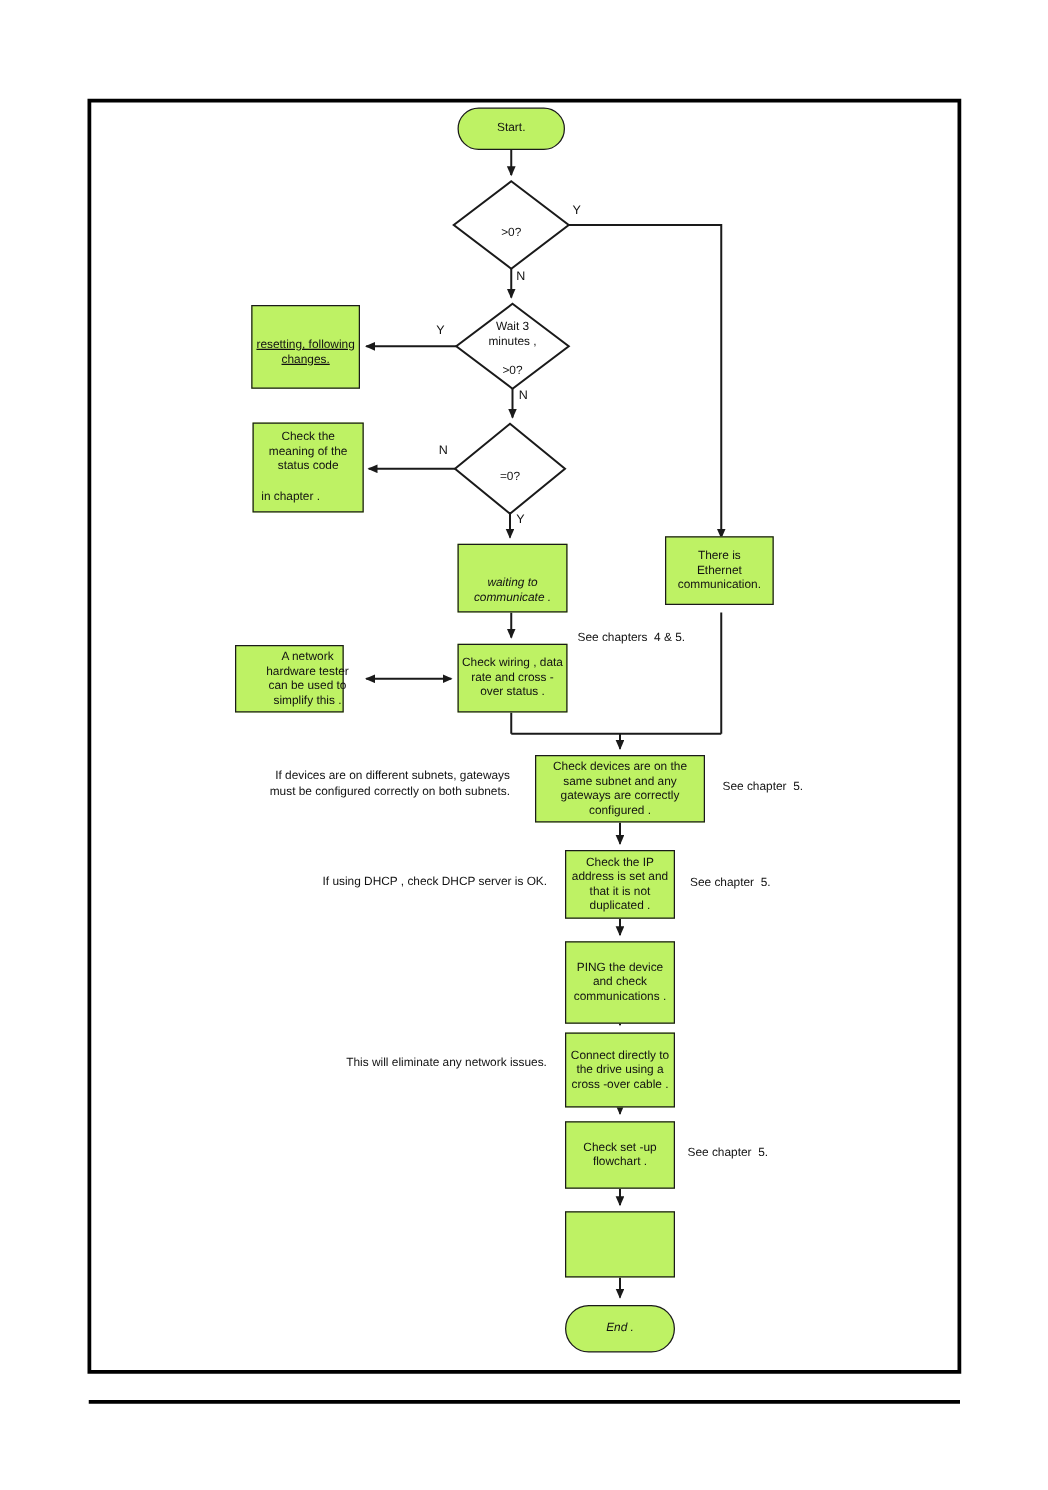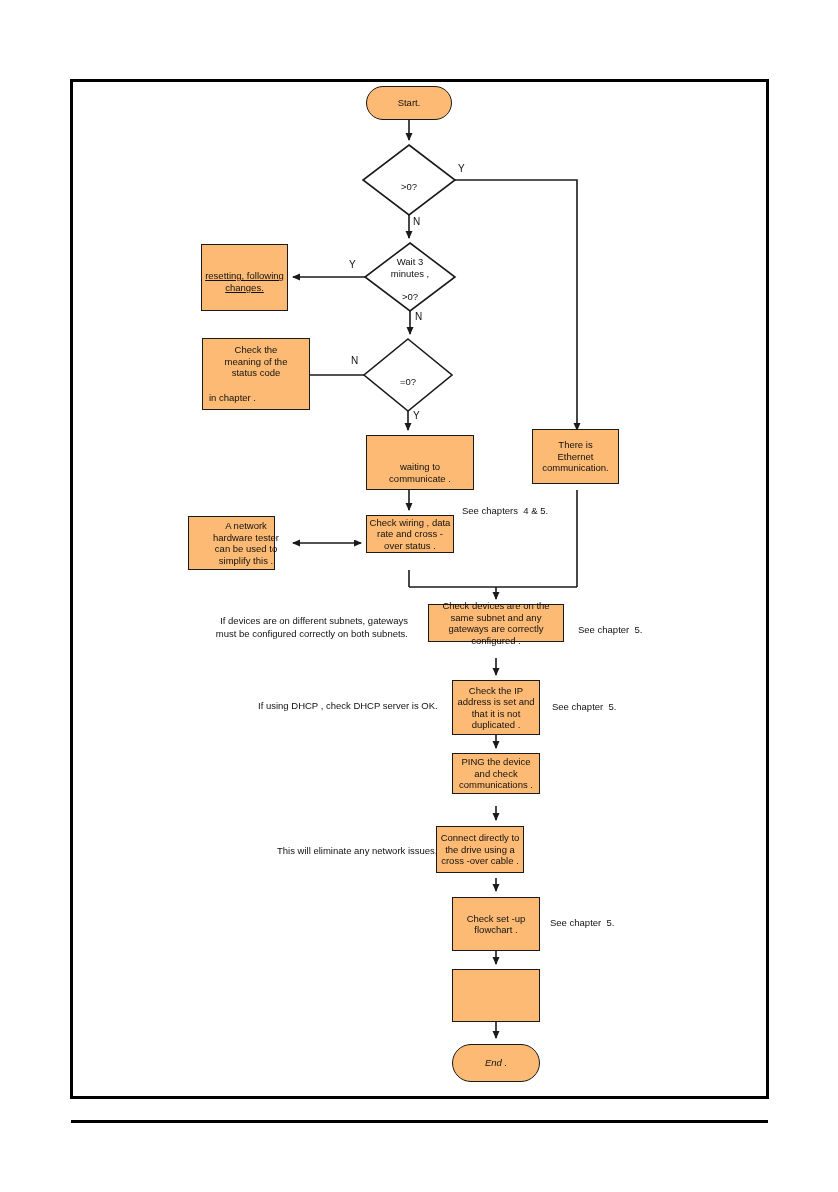--- a/index.html
+++ b/index.html
@@ -10,21 +10,21 @@
   }
   .frame{
     position:absolute;left:70px;top:79px;width:699px;height:1020px;
     border:3px solid #000;box-sizing:border-box;background:transparent;
   }
   .rule{
     position:absolute;left:71px;top:1120px;width:697px;height:3px;background:#000;
   }
   svg.connectors{position:absolute;left:0;top:0;pointer-events:none;}
   .node{
-    position:absolute;box-sizing:border-box;background:#fdba74;
+    position:absolute;box-sizing:border-box;background:#bef264;
     border:1.7px solid #1a1a1a;
     display:flex;align-items:center;justify-content:center;
     font-size:9.5px;line-height:11.5px;text-align:center;white-space:pre;
   }
   .terminal{border-radius:17px;}
   .dtext{
     position:absolute;box-sizing:border-box;background:transparent;border:none;
     display:flex;align-items:center;justify-content:center;
     font-size:9.5px;line-height:11.5px;text-align:center;white-space:pre;
   }
@@ -94,58 +94,58 @@
   <div class="edge-label" style="left:458px;top:164px;">Y</div>
   <div class="edge-label" style="left:413px;top:217px;">N</div>
   <div class="edge-label" style="left:349px;top:260px;">Y</div>
   <div class="edge-label" style="left:415px;top:312px;">N</div>
   <div class="edge-label" style="left:351px;top:356px;">N</div>
   <div class="edge-label" style="left:413px;top:411px;">Y</div>
 
   <div class="node" style="left:201px;top:244px;width:87px;height:67px;padding-top:8px;text-decoration:underline;">resetting, following
 changes.</div>
 
-  <div class="node" style="left:202px;top:338px;width:108px;height:72px;">
+  <div class="node" style="left:202px;top:338px;width:89px;height:72px;">
     <div class="inner-top">Check the
 meaning of the
 status code</div>
     <div class="inner-bottom">in chapter .</div>
   </div>
 
-  <div class="node bottom-align" style="left:366px;top:435px;width:108px;height:55px;">waiting to
+  <div class="node bottom-align" style="left:366px;top:435px;width:88px;height:55px;font-style:italic;">waiting to
 communicate .</div>
 
   <div class="node" style="left:532px;top:429px;width:87px;height:55px;">There is
 Ethernet
 communication.</div>
 
-  <div class="node" style="left:366px;top:515px;width:88px;height:38px;">Check wiring , data
+  <div class="node" style="left:366px;top:515px;width:88px;height:55px;">Check wiring , data
 rate and cross -
 over status .</div>
 
   <div class="node" style="left:188px;top:516px;width:87px;height:54px;padding-left:29px;">A network
 hardware tester
 can be used to
 simplify this .</div>
 
-  <div class="node" style="left:428px;top:604px;width:136px;height:38px;text-align:center;">Check devices are on the
+  <div class="node" style="left:428px;top:604px;width:136px;height:54px;text-align:center;">Check devices are on the
 same subnet and any
 gateways are correctly
 configured .</div>
 
   <div class="node" style="left:452px;top:680px;width:88px;height:55px;">Check the IP
 address is set and
 that it is not
 duplicated .</div>
 
-  <div class="node" style="left:452px;top:753px;width:88px;height:41px;">PING the device
+  <div class="node" style="left:452px;top:753px;width:88px;height:66px;">PING the device
 and check
 communications .</div>
 
-  <div class="node" style="left:436px;top:826px;width:88px;height:47px;">Connect directly to
+  <div class="node" style="left:452px;top:826px;width:88px;height:60px;">Connect directly to
 the drive using a
 cross -over cable .</div>
 
   <div class="node" style="left:452px;top:897px;width:88px;height:54px;">Check set -up
 flowchart .</div>
 
   <div class="node" style="left:452px;top:969px;width:88px;height:53px;"></div>
 
   <div class="note" style="left:462px;top:505px;">See chapters  4 &amp; 5.</div>
 

